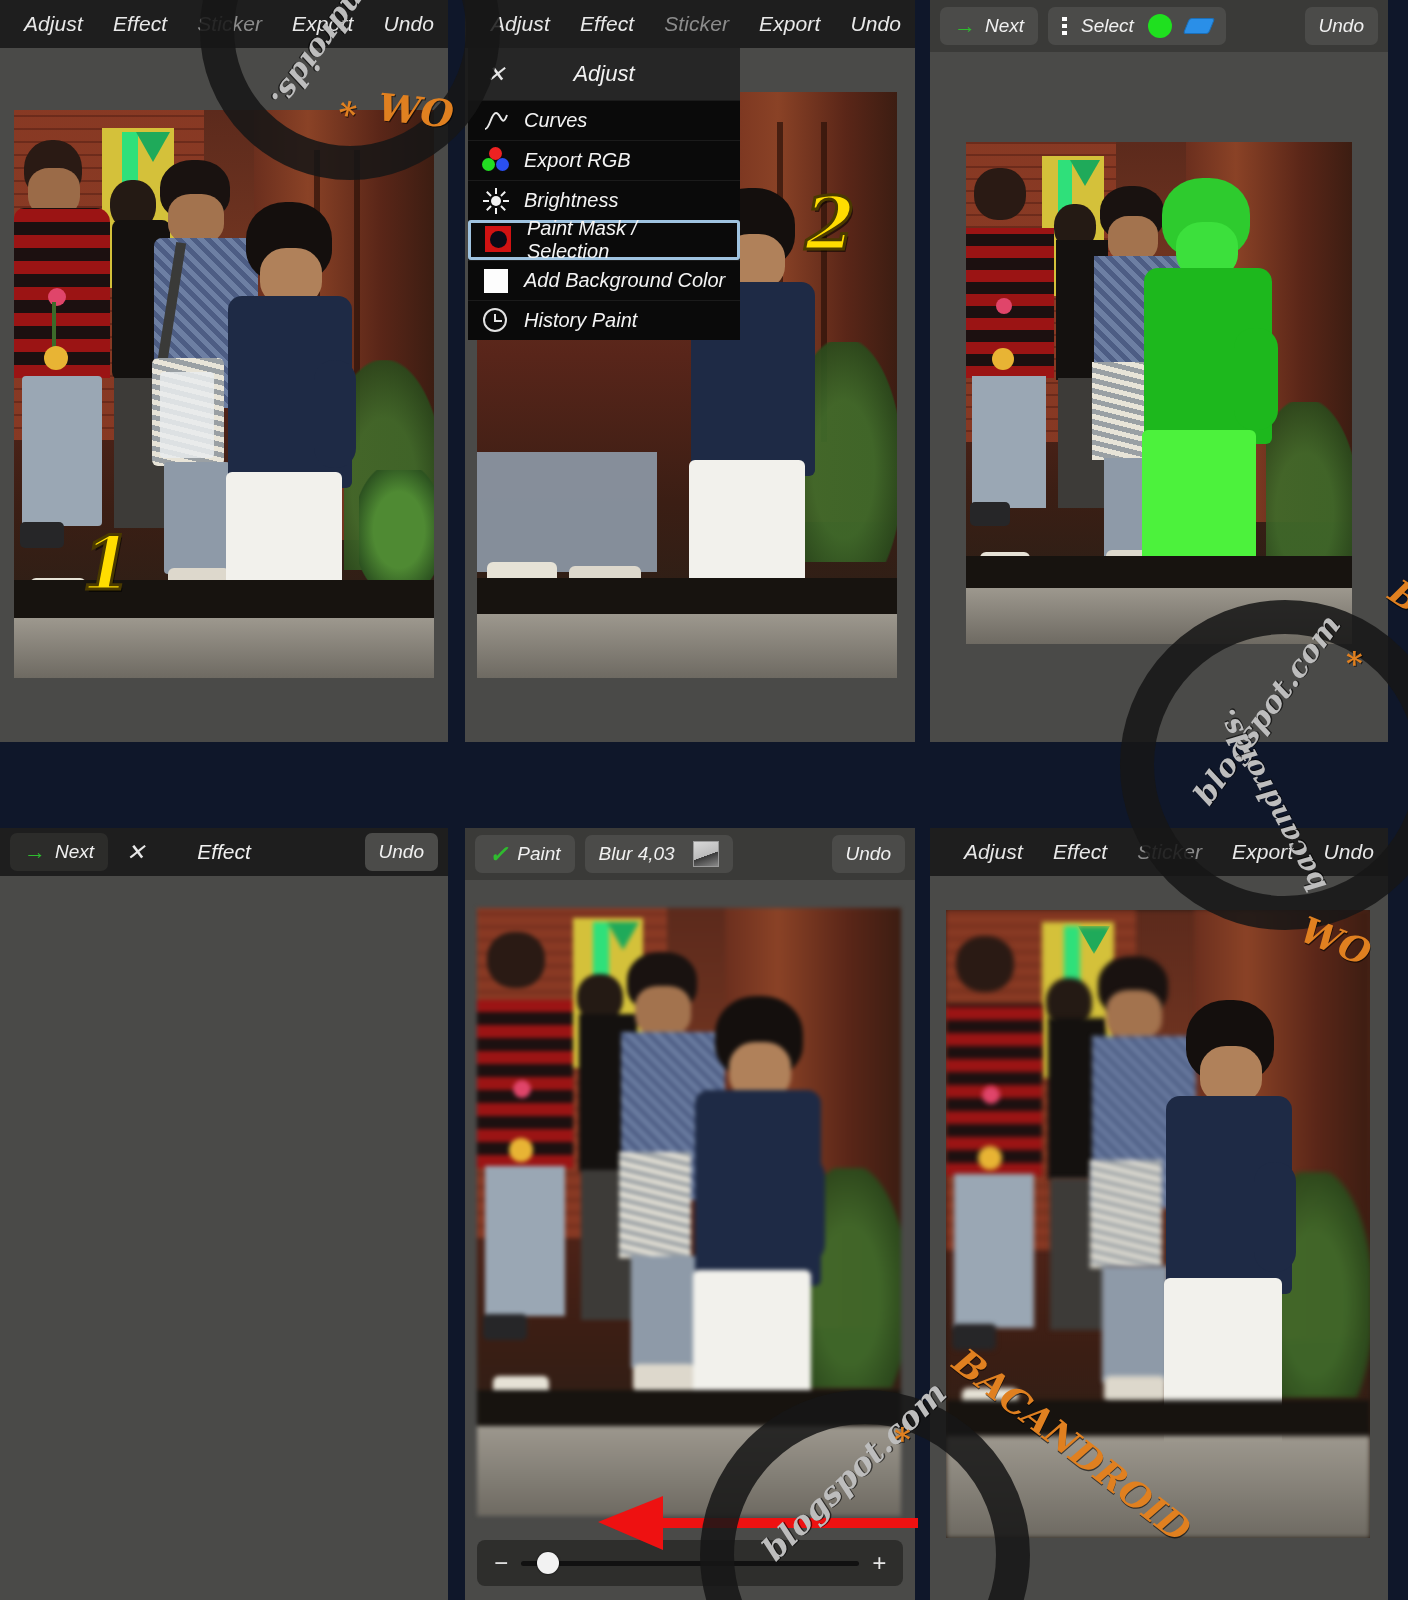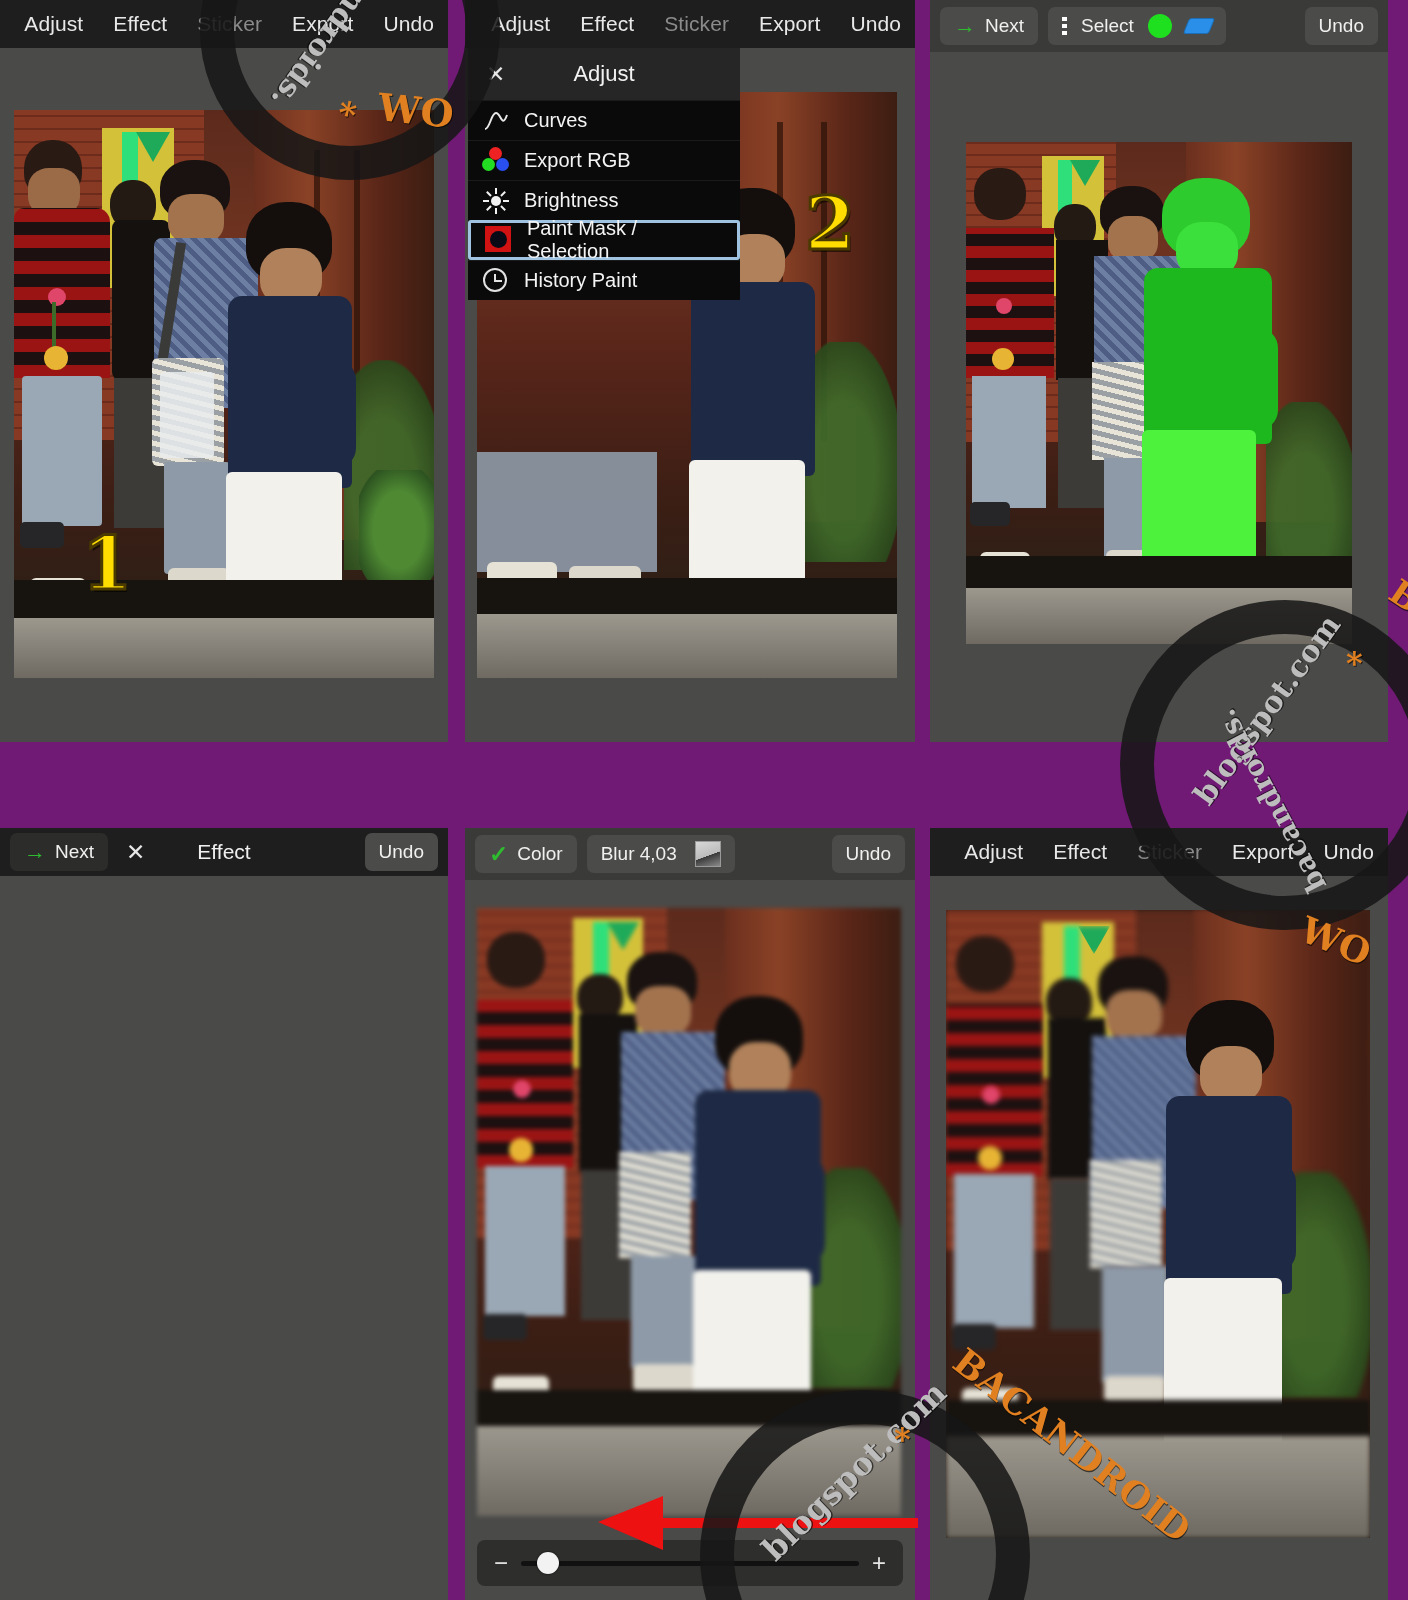--- a/index.html
+++ b/index.html
@@ -2,21 +2,21 @@
 <html><head>
 <meta charset="utf-8">
 <style>
   * { box-sizing: border-box; margin:0; padding:0; }
   html,body {
     width:1408px; height:1600px;
     background:#ffffff;
     font-family:"Liberation Sans", sans-serif;
     overflow:hidden;
   }
-  #stage { position:relative; width:1408px; height:1600px; background:#701a75; }
+  #stage { position:relative; width:1408px; height:1600px; background:#0f172a;font-style:italic; }
 
   
   .panel { position:absolute; background:#4a4a48; overflow:hidden; }
 
   
   .appbar {
     position:absolute; left:0; right:0; top:0; height:48px;
     background:#1e1e1e;
     display:flex; align-items:center; justify-content:flex-end;
     gap:30px; padding:0 14px;
@@ -307,20 +307,26 @@
 
       <div class="mrow sel">
         <span class="ic">
             <span class="ic-mask">
               <i></i>
             </span>
           </span>
         <span>Paint Mask / Selection</span>
       </div>
 
+      <div class="mrow">
+        <span class="ic">
+            <span class="ic-white" style="display:block;margin:2px"></span>
+          </span>
+        <span>Add Background Color</span>
+      </div>
 
       <div class="mrow">
         <span class="ic">
             <span class="ic-clock" style="display:block;margin:1px">
               <i></i>
               <i></i>
             </span>
           </span>
         <span>History Paint</span>
       </div>
@@ -415,21 +421,21 @@
       </div>
     </div>
 
   </div>
 
   <div class="panel" style="left:465px; top:828px; width:450px; height:772px;">
 
     <div class="btnbar" style="height:52px;">
       <div class="pill">
         <span class="check">✓</span>
-        <span>Color</span>
+        <span>Paint</span>
       </div>
       <div class="pill" style="gap:18px;">
         <span>Blur 4,03</span>
         <span class="thumbchip"></span>
       </div>
       <div class="spacer"></div>
       <div class="pill">
         <span>Undo</span>
       </div>
     </div>

